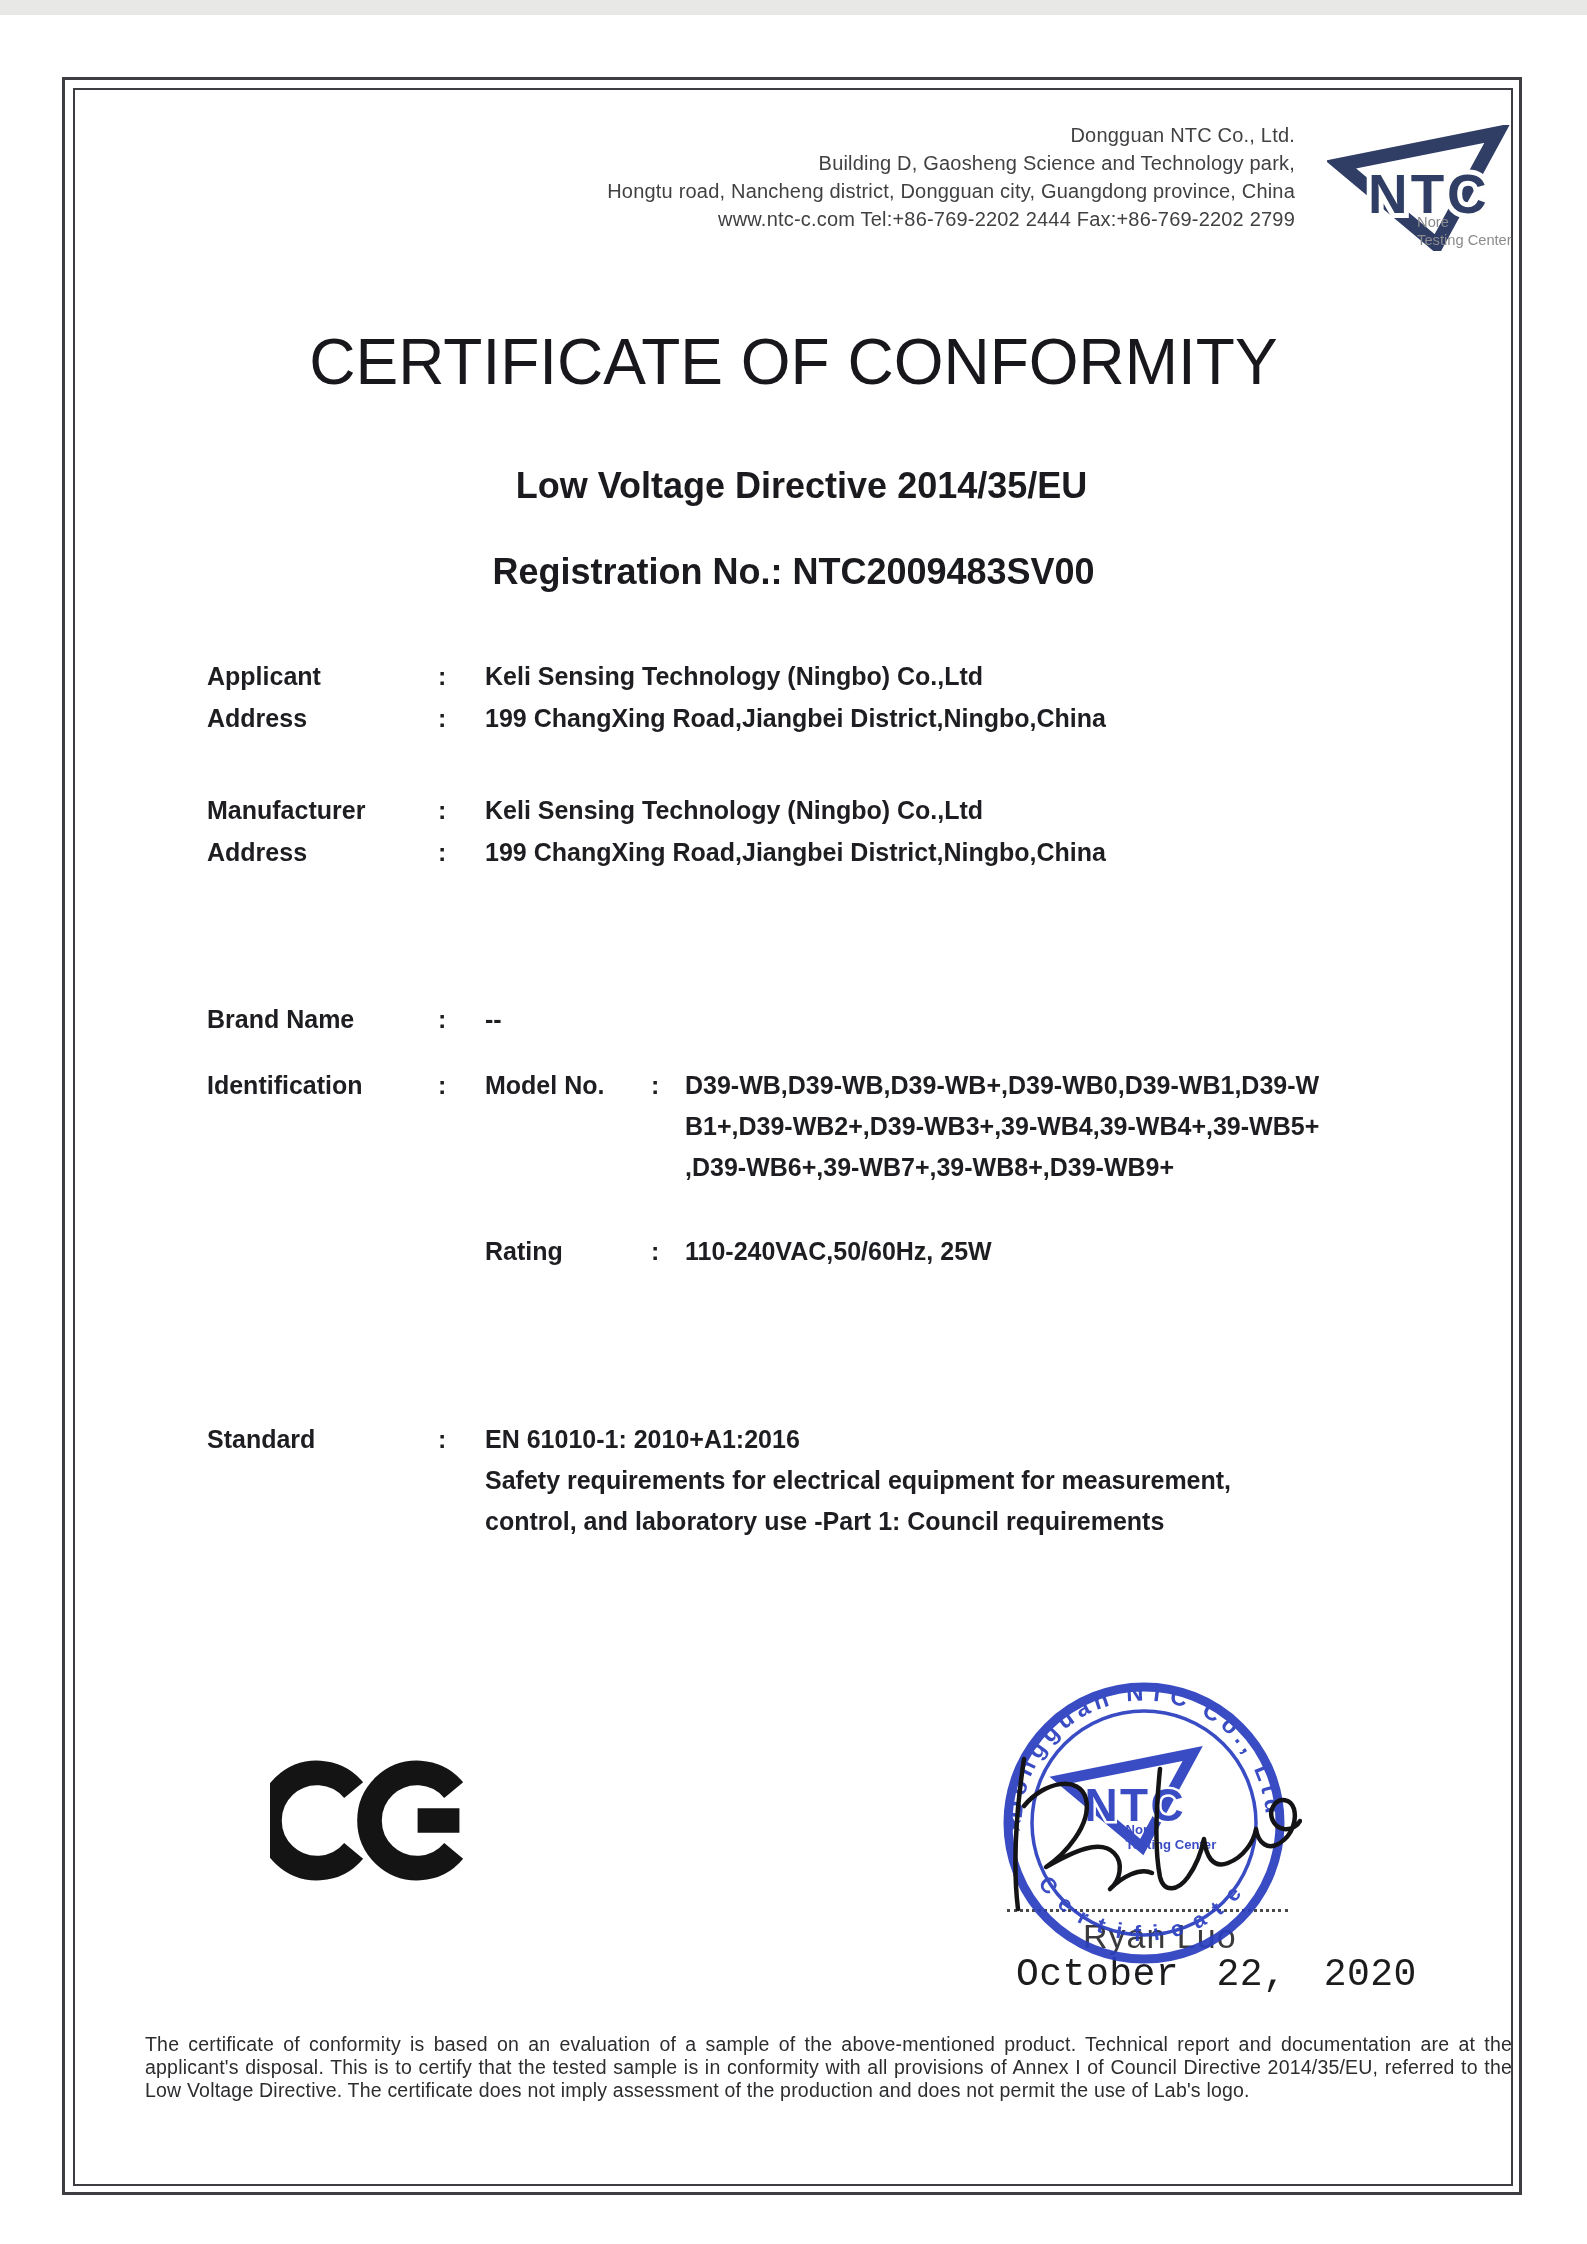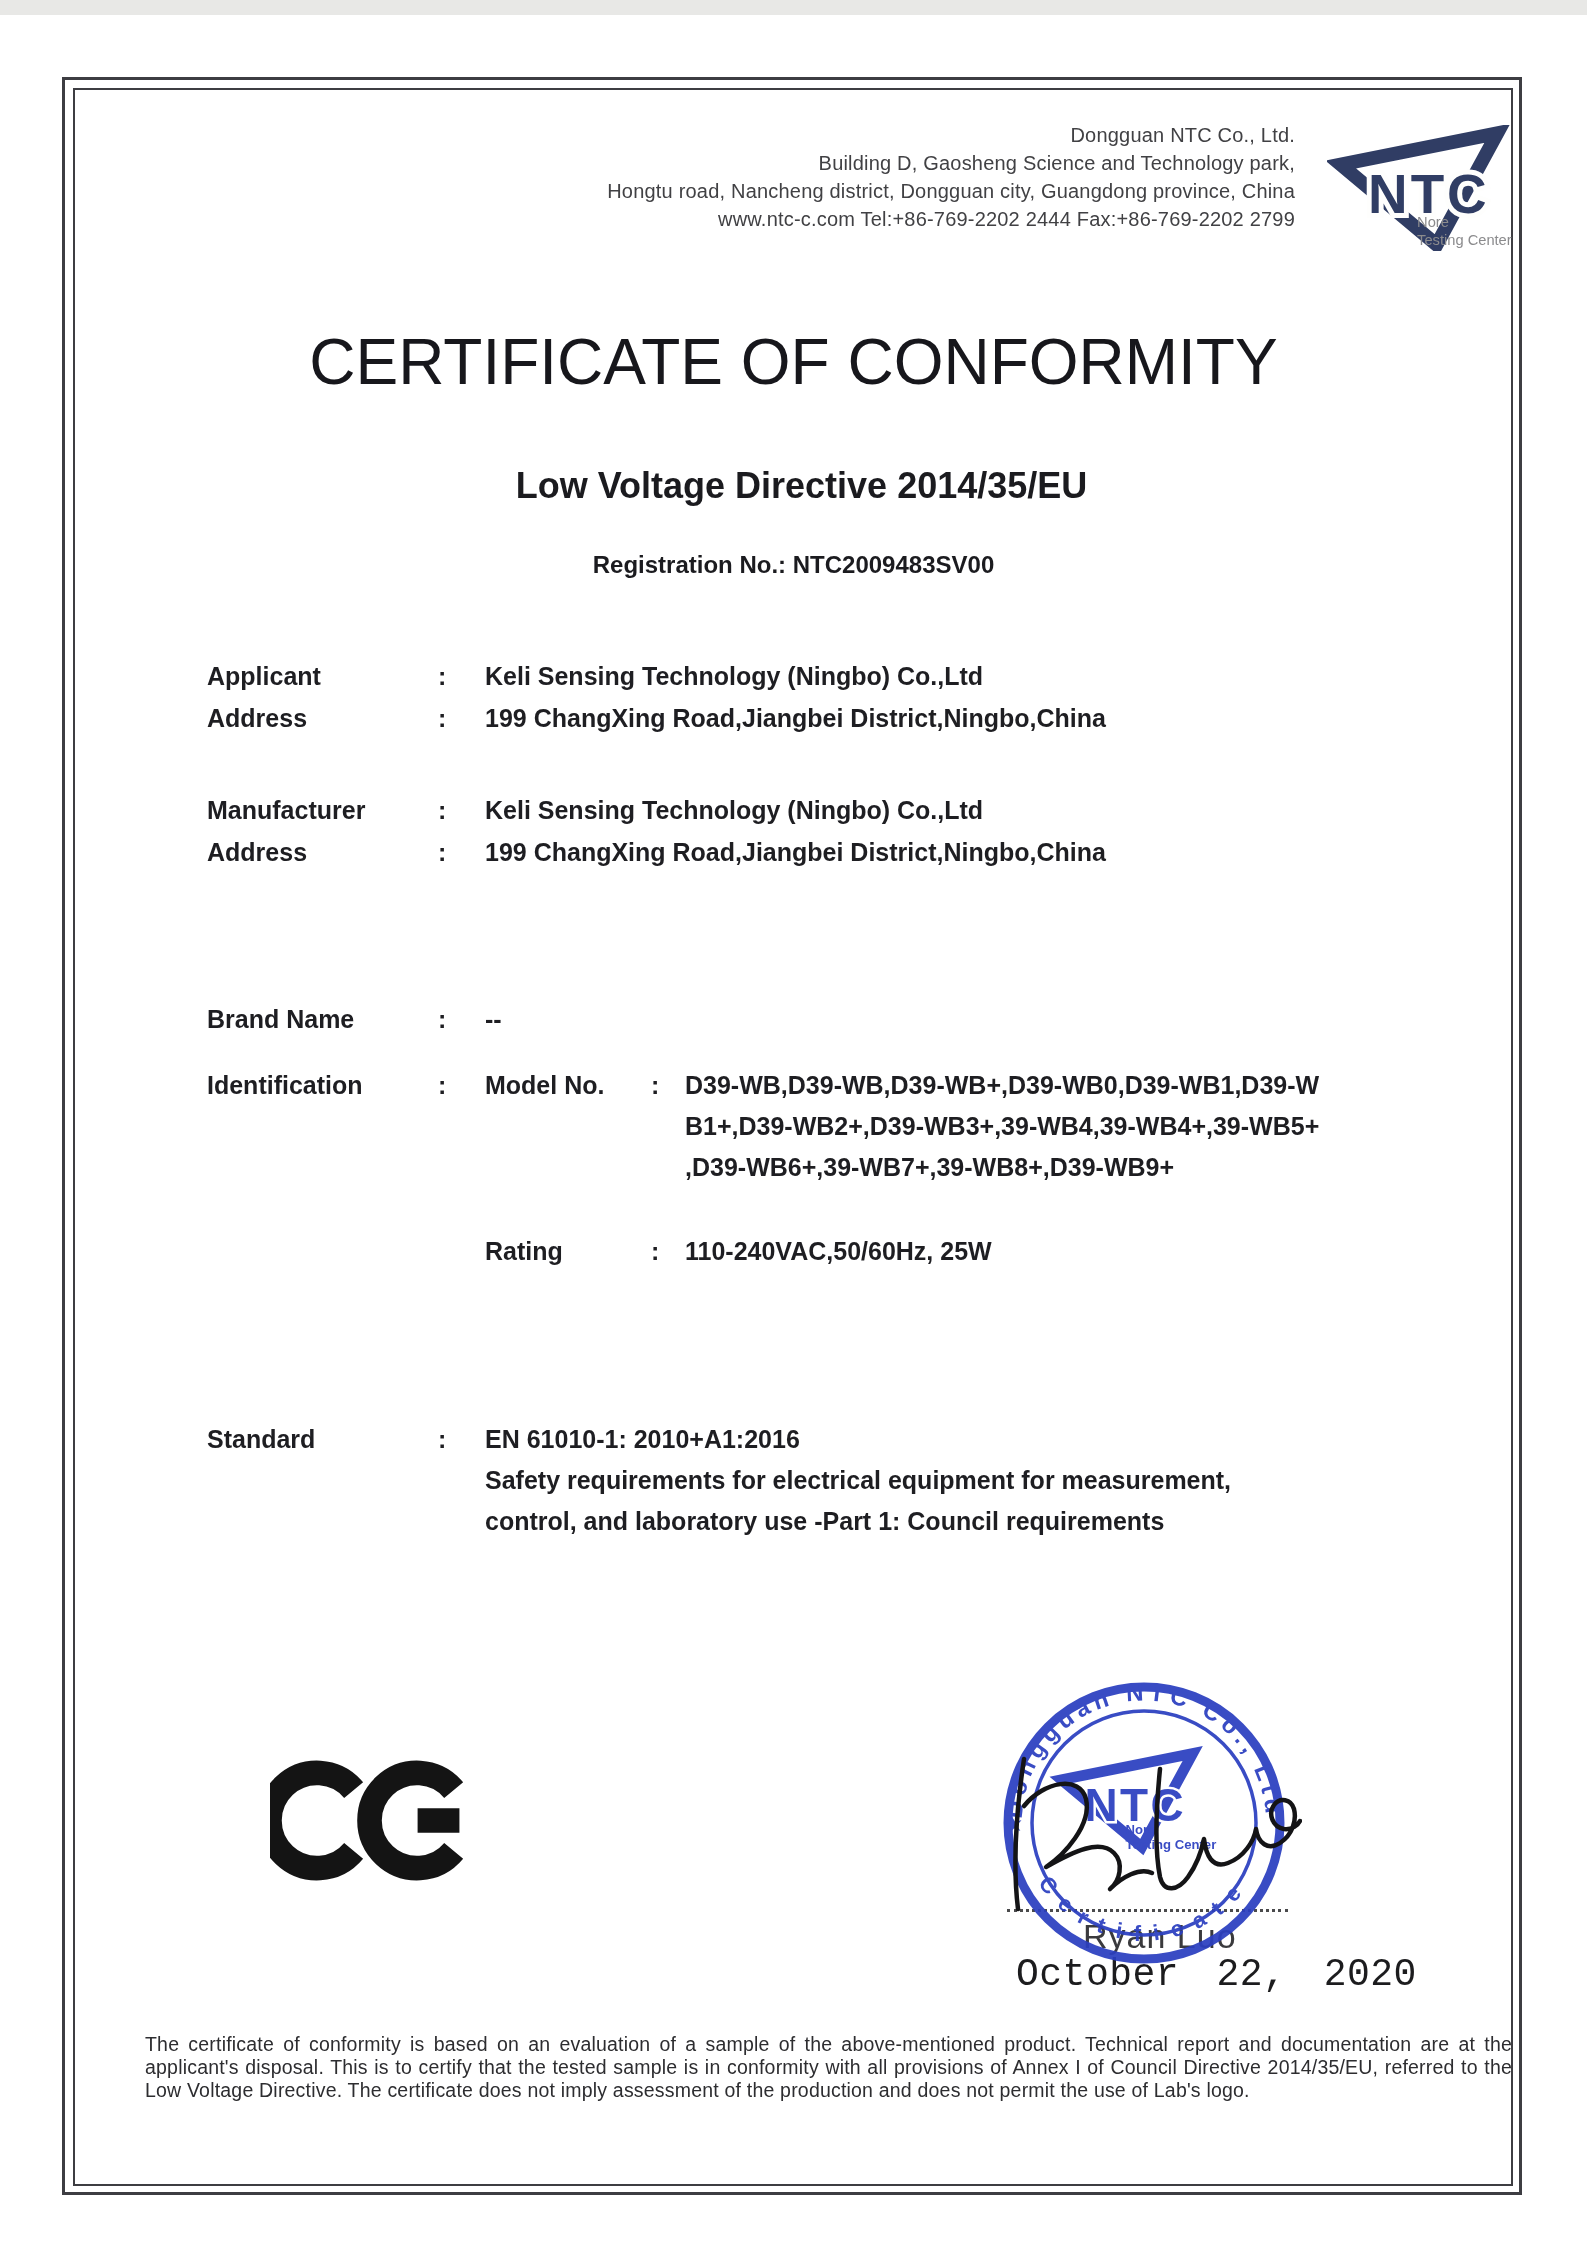--- a/index.html
+++ b/index.html
@@ -19,21 +19,21 @@
     font-size:20px;line-height:28px;color:#414144;letter-spacing:.2px;}
   .letterhead div{white-space:nowrap;}
 
   .logo-box{position:absolute;left:1327px;top:110px;width:186px;height:126px;}
 
   .title{position:absolute;left:0;top:310px;width:1587px;text-align:center;
     font-size:64px;font-weight:normal;color:#17171c;letter-spacing:0;}
   .subtitle{position:absolute;left:8px;top:450px;width:1587px;text-align:center;
     font-size:36px;font-weight:bold;color:#1b1b1f;}
   .registration{position:absolute;left:0;top:536px;width:1587px;text-align:center;
-    font-size:24px;font-weight:bold;color:#1b1b1f;}
+    font-size:36px;font-weight:bold;color:#1b1b1f;}
 
   .row{position:absolute;left:207px;font-size:25px;font-weight:bold;line-height:41px;
     color:#1e1e22;white-space:nowrap;}
   .lbl{display:inline-block;width:231px;}
   .col{display:inline-block;width:47px;}
   .sub{display:inline-block;width:166px;}
   .col2{display:inline-block;width:34px;}
   .vlines{display:inline-block;vertical-align:top;}
 
   .ce{position:absolute;left:270px;top:1744px;}

